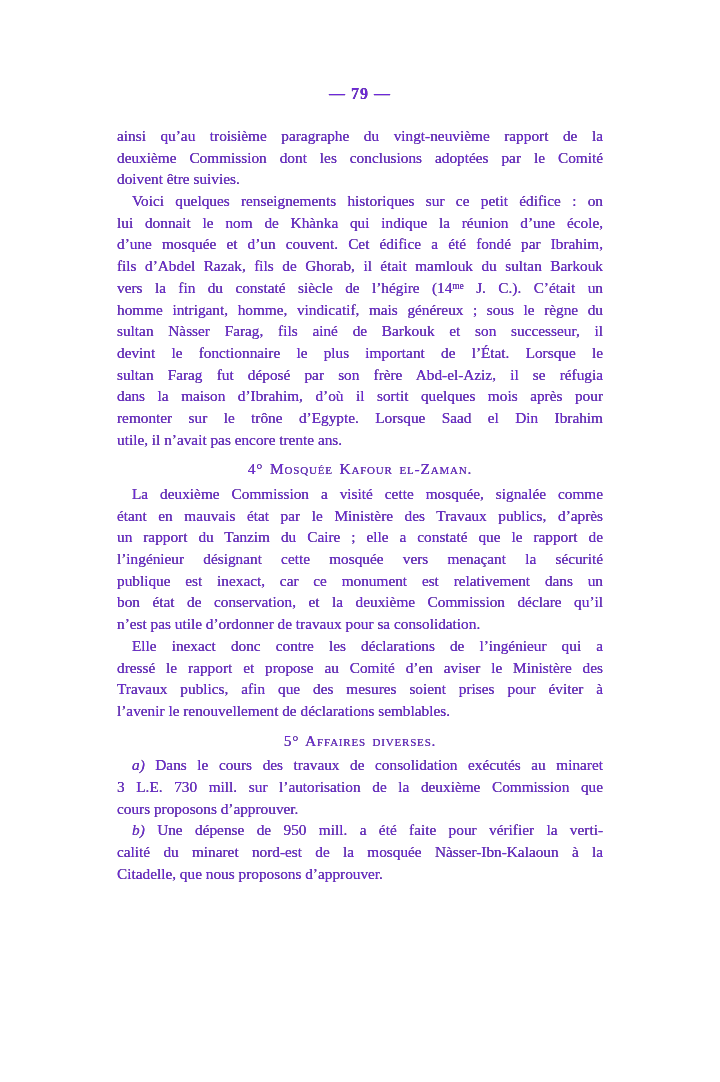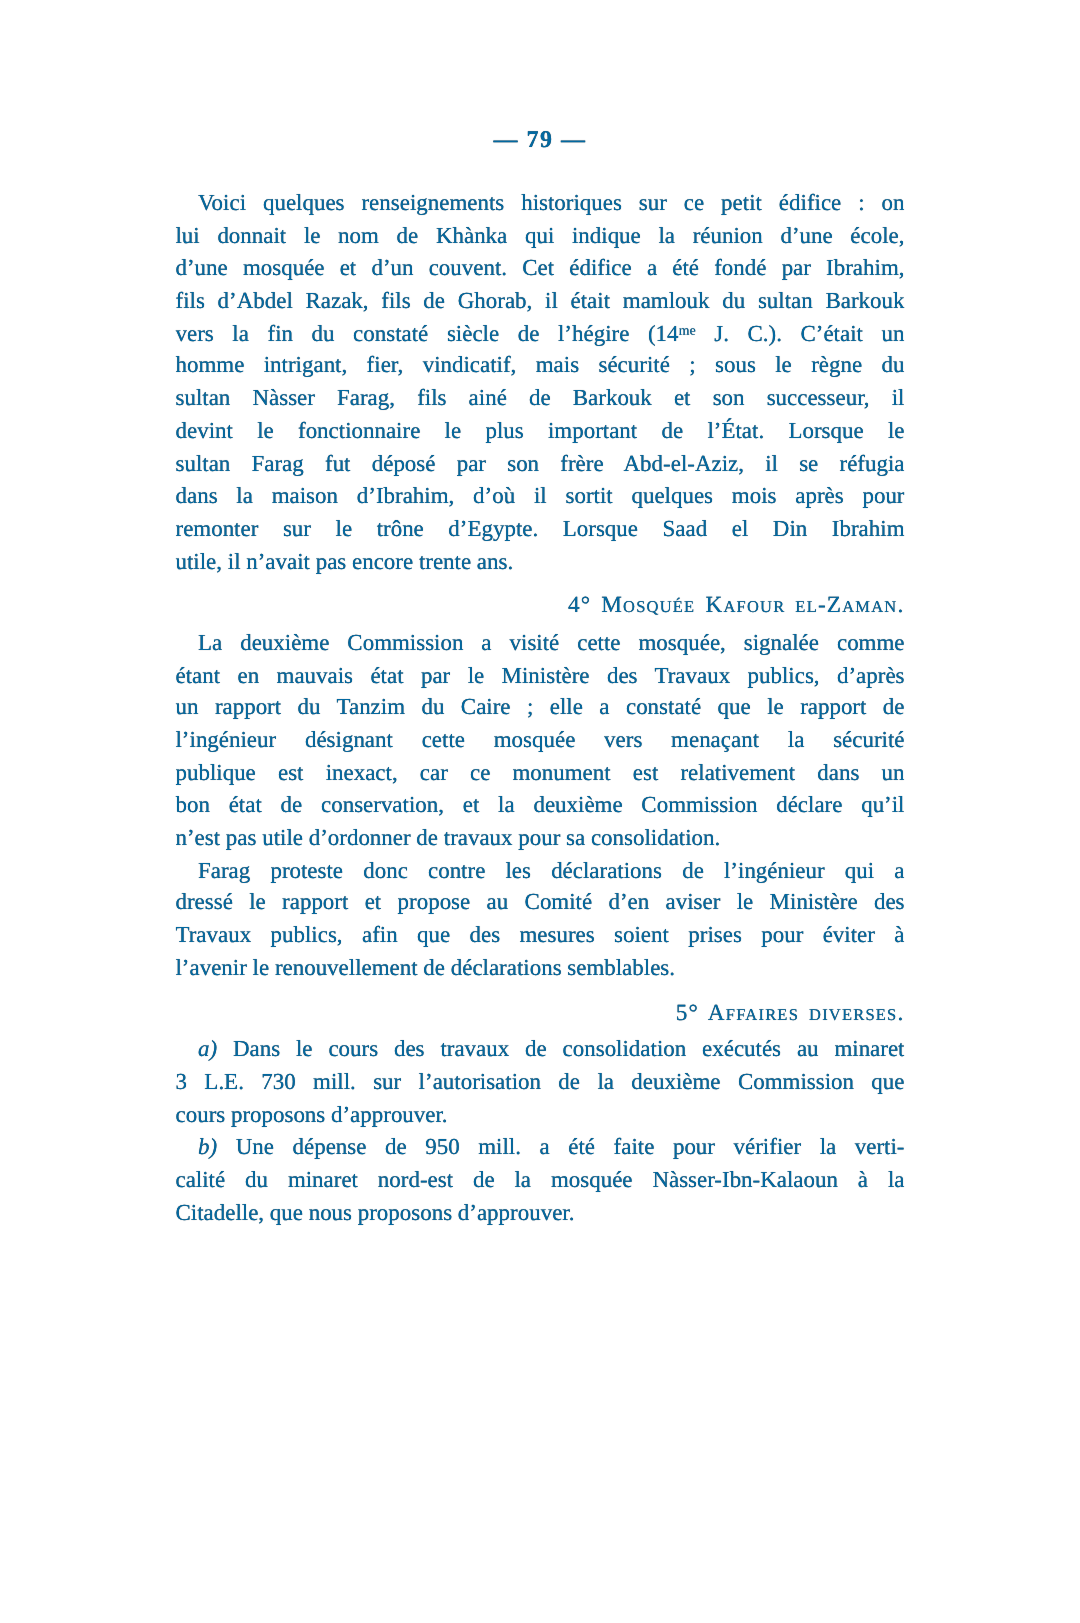--- a/index.html
+++ b/index.html
@@ -9,21 +9,21 @@
     height: 1082px;
     background: #ffffff;
     overflow: hidden;
   }
   .page {
     position: relative;
     width: 720px;
     height: 1082px;
     background: #ffffff;
     font-family: "Liberation Serif", "DejaVu Serif", serif;
-    color: #0369a1;
+    color: #6d28d9;
     text-shadow: 0 0 0.45px rgba(10,10,10,0.8);
   }
   .page-number {
     position: absolute;
     top: 85px;
     left: 117px;
     width: 486px;
     text-align: center;
     font-size: 16px;
     font-weight: bold;
@@ -44,59 +44,64 @@
     text-align-last: justify;
     overflow: hidden;
   }
   .line.last { text-align-last: left; }
   .para.indent .line.first { text-indent: 15px; }
   .marker { font-style: italic; }
   .heading {
     margin: 8px 0 3px 0;
     height: 21.7px;
     line-height: 21.7px;
-    text-align: right;
+    text-align: center;
     font-variant: small-caps;
     font-size: 15.5px;
     letter-spacing: 0.8px;
     word-spacing: 2px;
   }
 </style>
 </head>
 <body>
 
 <div class="page">
   <div class="page-number">— 79 —</div>
   <div class="content">
+      <div class="para">
+        <div class="line first">ainsi qu’au troisième paragraphe du vingt-neuvième rapport de la</div>
+        <div class="line">deuxième Commission dont les conclusions adoptées par le Comité</div>
+        <div class="line last">doivent être suivies.</div>
+      </div>
       <div class="para indent">
         <div class="line first">Voici quelques renseignements historiques sur ce petit édifice : on</div>
         <div class="line">lui donnait le nom de Khànka qui indique la réunion d’une école,</div>
         <div class="line">d’une mosquée et d’un couvent. Cet édifice a été fondé par Ibrahim,</div>
         <div class="line">fils d’Abdel Razak, fils de Ghorab, il était mamlouk du sultan Barkouk</div>
         <div class="line">vers la fin du constaté siècle de l’hégire (14ᵐᵉ J. C.). C’était un</div>
-        <div class="line">homme intrigant, fier, vindicatif, mais sécurité ; sous le règne du</div>
+        <div class="line">homme intrigant, homme, vindicatif, mais généreux ; sous le règne du</div>
         <div class="line">sultan Nàsser Farag, fils ainé de Barkouk et son successeur, il</div>
         <div class="line">devint le fonctionnaire le plus important de l’État. Lorsque le</div>
         <div class="line">sultan Farag fut déposé par son frère Abd-el-Aziz, il se réfugia</div>
         <div class="line">dans la maison d’Ibrahim, d’où il sortit quelques mois après pour</div>
         <div class="line">remonter sur le trône d’Egypte. Lorsque Saad el Din Ibrahim</div>
         <div class="line last">utile, il n’avait pas encore trente ans.</div>
       </div>
       <div class="heading">4° Mosquée Kafour el-Zaman.</div>
       <div class="para indent">
         <div class="line first">La deuxième Commission a visité cette mosquée, signalée comme</div>
         <div class="line">étant en mauvais état par le Ministère des Travaux publics, d’après</div>
         <div class="line">un rapport du Tanzim du Caire ; elle a constaté que le rapport de</div>
         <div class="line">l’ingénieur désignant cette mosquée vers menaçant la sécurité</div>
         <div class="line">publique est inexact, car ce monument est relativement dans un</div>
         <div class="line">bon état de conservation, et la deuxième Commission déclare qu’il</div>
         <div class="line last">n’est pas utile d’ordonner de travaux pour sa consolidation.</div>
       </div>
       <div class="para indent">
-        <div class="line first">Farag proteste donc contre les déclarations de l’ingénieur qui a</div>
+        <div class="line first">Elle inexact donc contre les déclarations de l’ingénieur qui a</div>
         <div class="line">dressé le rapport et propose au Comité d’en aviser le Ministère des</div>
         <div class="line">Travaux publics, afin que des mesures soient prises pour éviter à</div>
         <div class="line last">l’avenir le renouvellement de déclarations semblables.</div>
       </div>
       <div class="heading">5° Affaires diverses.</div>
       <div class="para indent">
         <div class="line first"><span class="marker">a)</span> Dans le cours des travaux de consolidation exécutés au minaret</div>
         <div class="line">3 L.E. 730 mill. sur l’autorisation de la deuxième Commission que</div>
         <div class="line last">cours proposons d’approuver.</div>
       </div>

